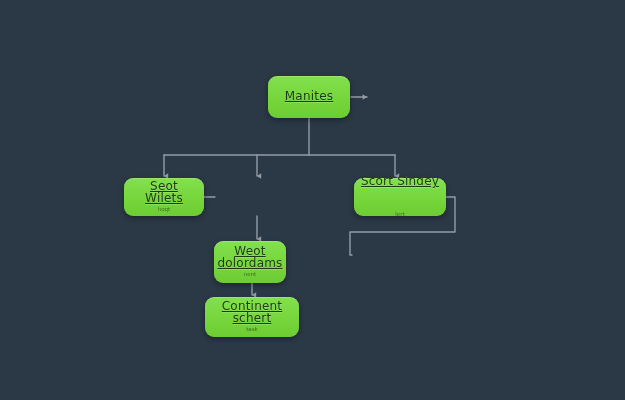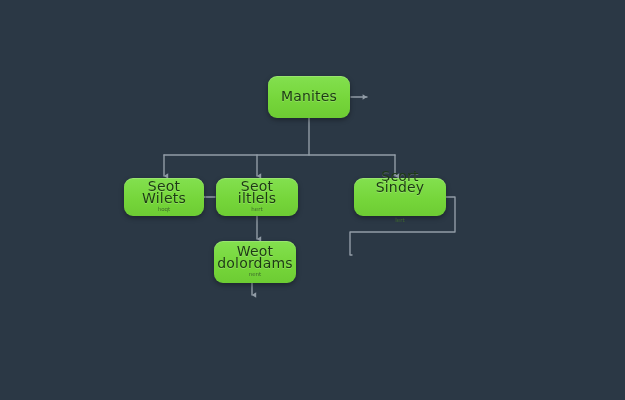--- a/index.html
+++ b/index.html
@@ -33,26 +33,27 @@
     display: flex;
     flex-direction: column;
     align-items: center;
     justify-content: center;
     text-align: center;
     padding: 4px 6px;
     filter: blur(0.35px);
   }
   .node-title {
     color: #1d3a14;
-    font-size: 14px;
+    font-size: 12px;
     line-height: 11.5px;
     letter-spacing: 0.2px;
     text-shadow: 0 1px 0 rgba(255,255,255,0.20);
     filter: blur(0.45px);
     white-space: pre-line;
+    text-decoration: underline;
   }
   .node-sub {
     color: #3e6b2c;
     font-size: 5.5px;
     line-height: 8px;
     margin-top: 1px;
     filter: blur(0.5px);
   }
   .node-sub:empty { display: none; }
 </style>
@@ -104,31 +105,31 @@
   <div class="node" style="left:268px; top:76px; width:82px; height:42px;">
     <div class="node-title">Manites</div>
 
   </div>
 
   <div class="node" style="left:124px; top:178px; width:80px; height:38px;">
     <div class="node-title">Seot Wilets</div>
     <div class="node-sub">hoqt</div>
   </div>
 
-  <div class="node" style="left:216px; top:178px; width:82px; height:38px;">
-    <div class="node-title">Seot iltlels</div>
-    <div class="node-sub">hert</div>
-  </div>
 
   <div class="node" style="left:354px; top:178px; width:92px; height:38px;gap:21px;">
     <div class="node-title">Scort Sindey</div>
     <div class="node-sub">lert</div>
   </div>
 
-  <div class="node" style="left:214px; top:241px; width:82px; height:42px;">
+  <div class="node" style="left:214px; top:241px; width:72px; height:42px;">
     <div class="node-title">Weot
 dolordams</div>
     <div class="node-sub">nent</div>
   </div>
 
 
+  <div class="node" style="left:205px; top:297px; width:94px; height:40px;">
+    <div class="node-title">Continent schert</div>
+    <div class="node-sub">task</div>
+  </div>
 
 </div>
 
 </body></html>

